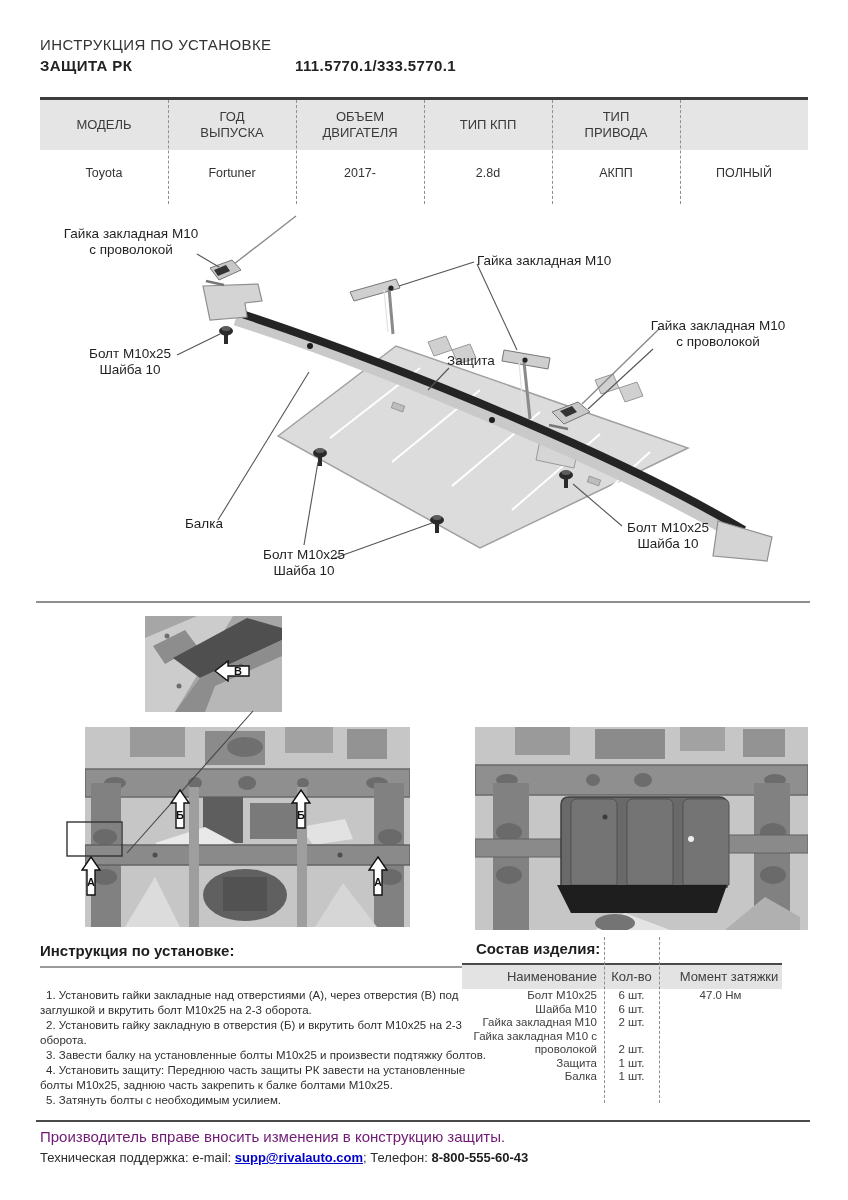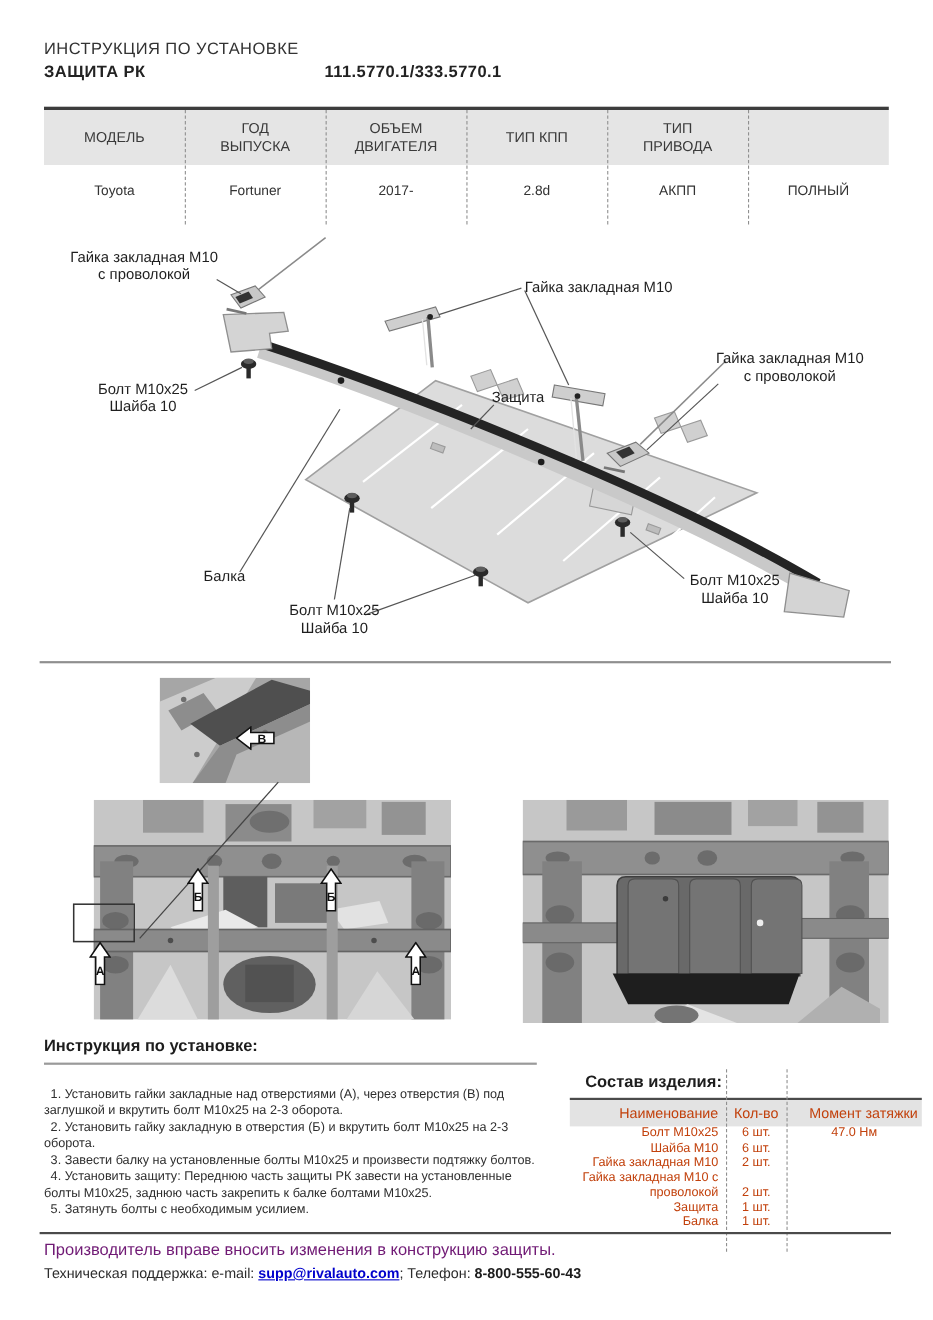--- a/index.html
+++ b/index.html
@@ -39,26 +39,26 @@
   .divider { position:absolute; left:36px; width:774px; background:#8f8f8f; height:2px; }
 
   
   .instr { position:absolute; left:40px; top:942px; width:448px; }
   .instr h2, .parts h2 { font-size:15px; font-weight:bold; color:#1d1d1d; }
   .instr .rule { margin-top:7px; height:2px; background:#9a9a9a; width:100%; }
   .steps { margin-top:20px; font-size:11.5px; line-height:1.3; color:#2e2e2e; }
   .steps p { text-indent:6px; margin:0; }
 
   
-  .parts { position:absolute; left:518px; top:940px; width:320px; height:168px;margin-top:35px; }
+  .parts { position:absolute; left:462px; top:940px; width:320px; height:168px; }
   .parts h2 { padding-left:14px; }
   .ptable { margin-top:6px; border-top:2px solid #4a4a4a; }
   .prow-head { display:grid; grid-template-columns:142px 55px 123px; background:#e3e3e3; height:24px; }
   .prow { display:grid; grid-template-columns:142px 55px 123px; }
-  .pcell { font-size:11.5px; color:#c2410c; line-height:13.5px; }
+  .pcell { font-size:11.5px; color:#404040; line-height:13.5px; }
   .prow-head .pcell { font-size:13px; display:flex; align-items:center; }
   .pcell.name { text-align:right; padding-right:7px; }
   .prow-head .pcell.name { justify-content:flex-end; }
   .pcell.qty  { text-align:center; }
   .prow-head .pcell.qty { justify-content:center; }
   .pcell.tq   { text-align:center; }
   .prow-head .pcell.tq { justify-content:center;padding-left:17px; }
   .pdash { position:absolute; top:-3px; height:166px; border-left:1px dashed #8f8f8f; }
 
   

